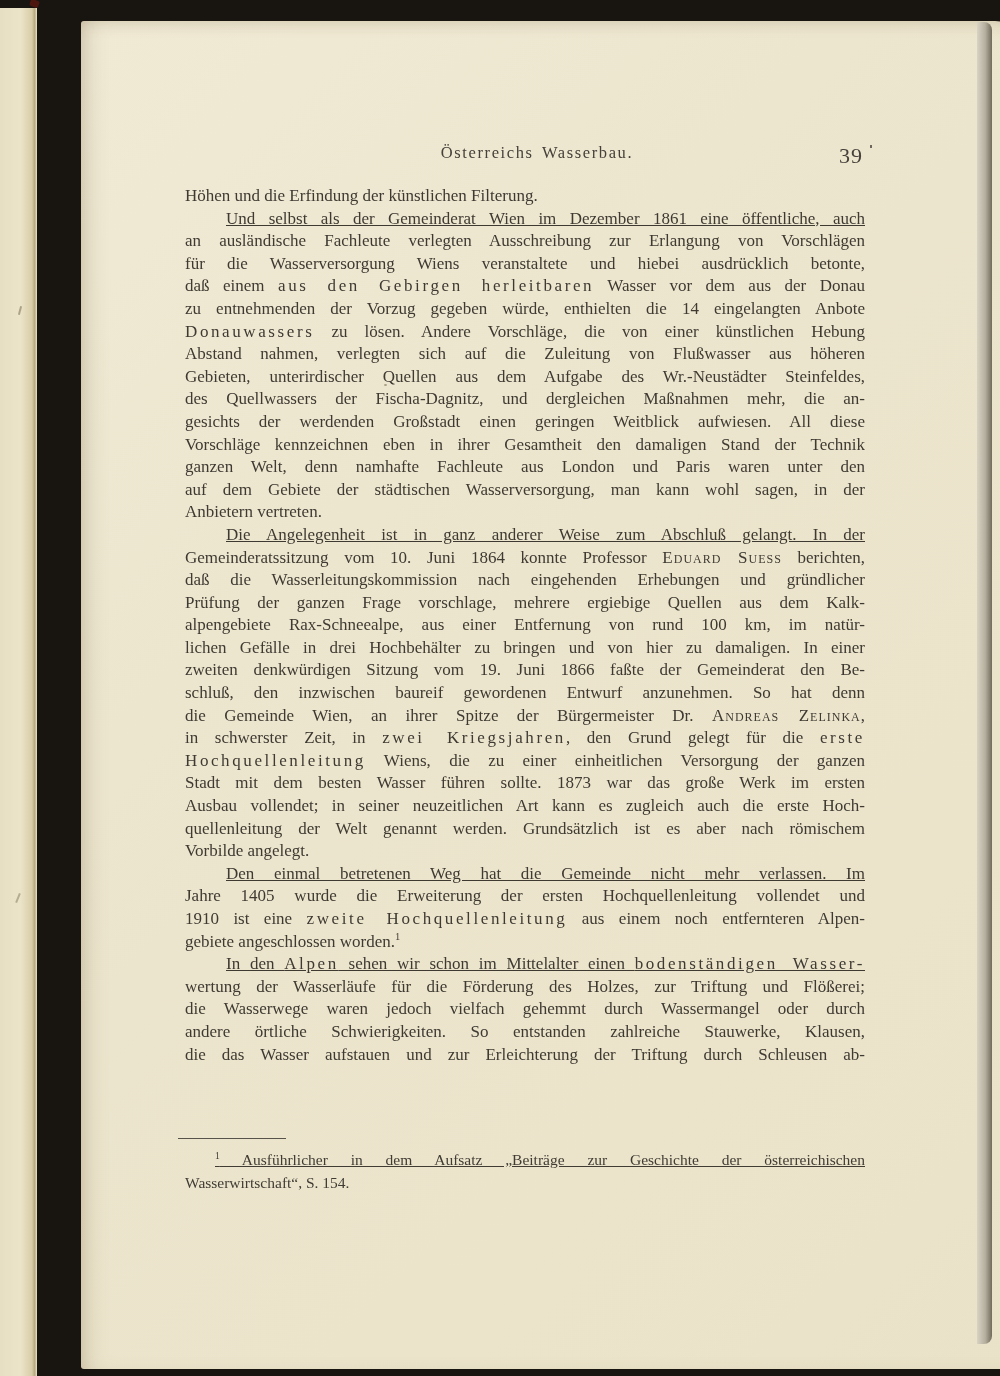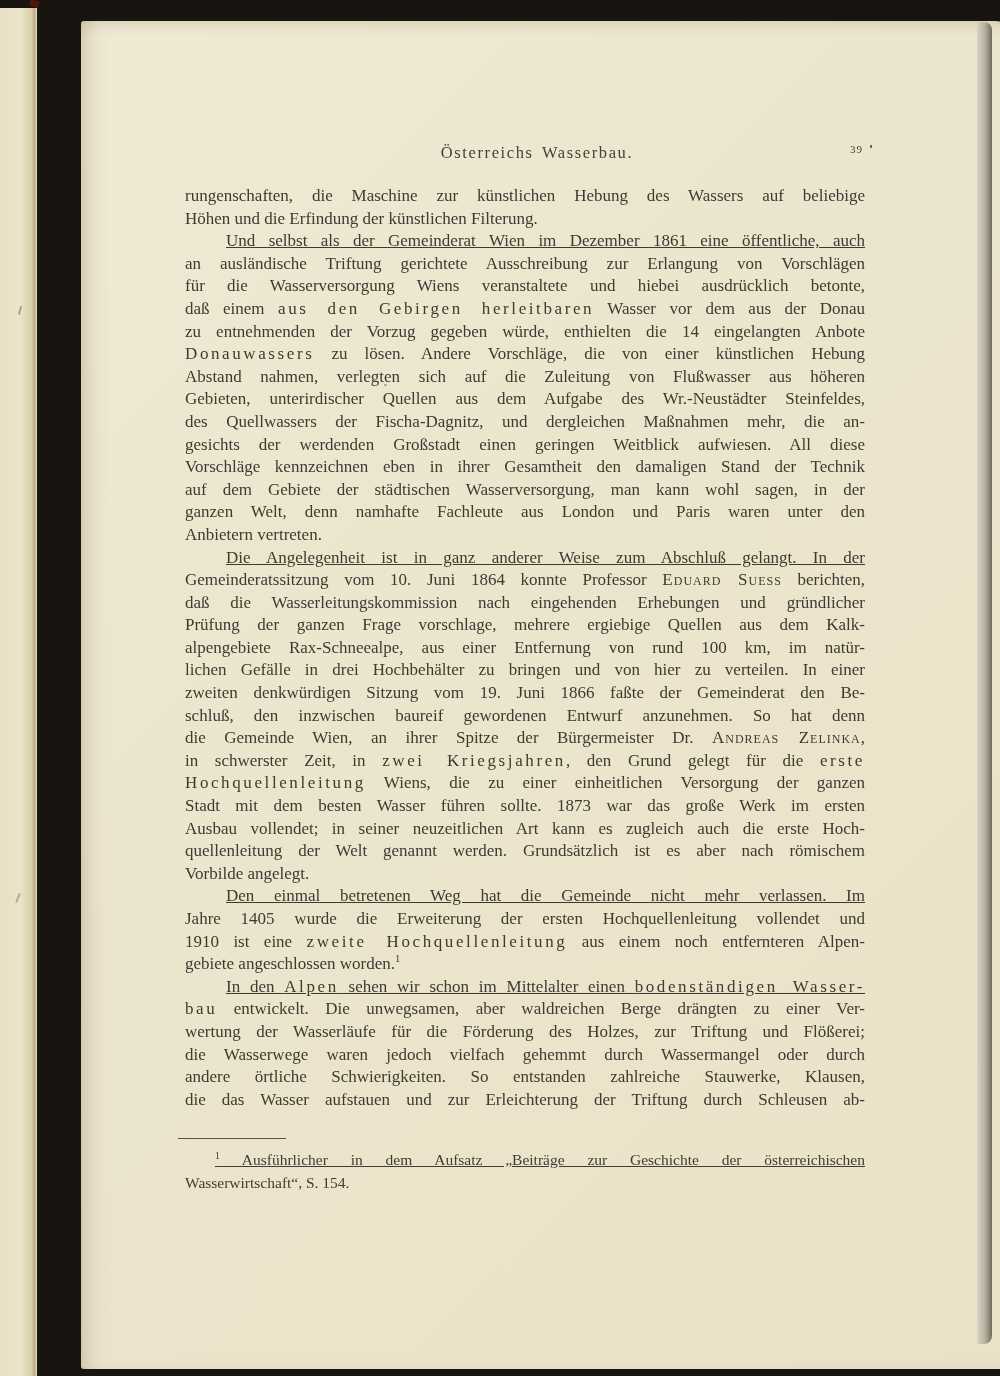--- a/index.html
+++ b/index.html
@@ -25,21 +25,21 @@
   .right-stack-edge{
     position:absolute;left:977px;top:22px;width:15px;height:1322px;
     background:linear-gradient(to right,#d9d3c3 0%,#b5af9f 55%,#716b5c 100%);
     border-radius:0 8px 8px 0;
   }
   .header{position:absolute;left:104px;top:122px;width:680px;height:24px;color:#45413a;}
   .header-title{
     display:block;text-align:center;font-size:16.5px;letter-spacing:1.6px;
     word-spacing:3px;position:relative;left:12px;
   }
-  .page-number{position:absolute;right:2px;top:0;font-size:11px;letter-spacing:1px;}
+  .page-number{position:absolute;right:2px;top:0;font-size:22px;letter-spacing:1px;}
   .pn-speck{position:absolute;right:-7px;top:2px;width:2px;height:3px;background:#6e685c;}
 
   .text-block{position:absolute;left:104px;top:164px;width:680px;color:#3e3a32;font-size:17px;}
   .line{
     height:22.6px;line-height:22.6px;overflow:hidden;
     text-align:justify;text-align-last:justify;
   }
   .line.nj{text-align:left;text-align-last:auto;}
   .line.ind{text-indent:41px;text-decoration:underline;}
   .sp{letter-spacing:2.6px;word-spacing:3px;}
@@ -64,65 +64,63 @@
 
 <div class="page">
   <div class="header">
     <span class="header-title">Österreichs Wasserbau.</span>
     <span class="page-number">39</span>
     <span class="pn-speck"></span>
   </div>
 
   <div class="text-block">
       <div>
-        <div class="line"><span>rungenschaften, die Maschine zur künstlichen Hebung des Wassers auf beliebige</span></div>
         <div class="line nj"><span>Höhen und die Erfindung der künstlichen Filterung.</span></div>
       </div>
       <div>
         <div class="line ind"><span>Und selbst als der Gemeinderat Wien im Dezember 1861 eine öffentliche, auch</span></div>
-        <div class="line"><span>an ausländische Triftung gerichtete Ausschreibung zur Erlangung von Vorschlägen</span></div>
+        <div class="line"><span>an ausländische Fachleute verlegten Ausschreibung zur Erlangung von Vorschlägen</span></div>
         <div class="line"><span>für die Wasserversorgung Wiens veranstaltete und hiebei ausdrücklich betonte,</span></div>
         <div class="line"><span>daß einem </span><span class="sp">aus den Gebirgen herleitbaren</span><span> Wasser vor dem aus der Donau</span></div>
         <div class="line"><span>zu entnehmenden der Vorzug gegeben würde, enthielten die 14 eingelangten Anbote</span></div>
         <div class="line"><span class="sp">Donauwassers</span><span> zu lösen.  Andere Vorschläge, die von einer künstlichen Hebung</span></div>
         <div class="line"><span>Abstand nahmen, verlegten sich auf die Zuleitung von Flußwasser aus höheren</span></div>
         <div class="line"><span>Gebieten, unterirdischer Quellen aus dem Aufgabe des Wr.-Neustädter Steinfeldes,</span></div>
         <div class="line"><span>des Quellwassers der Fischa-Dagnitz, und dergleichen Maßnahmen mehr, die an-</span></div>
         <div class="line"><span>gesichts der werdenden Großstadt einen geringen Weitblick aufwiesen.  All diese</span></div>
         <div class="line"><span>Vorschläge kennzeichnen eben in ihrer Gesamtheit den damaligen Stand der Technik</span></div>
+        <div class="line"><span>ganzen Welt, denn namhafte Fachleute aus London und Paris waren unter den</span></div>
         <div class="line"><span>auf dem Gebiete der städtischen Wasserversorgung, man kann wohl sagen, in der</span></div>
-        <div class="line"><span>ganzen Welt, denn namhafte Fachleute aus London und Paris waren unter den</span></div>
         <div class="line nj"><span>Anbietern vertreten.</span></div>
       </div>
       <div>
         <div class="line ind"><span>Die Angelegenheit ist in ganz anderer Weise zum Abschluß gelangt.  In der</span></div>
         <div class="line"><span>Gemeinderatssitzung vom 10. Juni 1864 konnte Professor </span><span class="sc">Eduard Suess</span><span> berichten,</span></div>
         <div class="line"><span>daß die Wasserleitungskommission nach eingehenden Erhebungen und gründlicher</span></div>
         <div class="line"><span>Prüfung der ganzen Frage vorschlage, mehrere ergiebige Quellen aus dem Kalk-</span></div>
         <div class="line"><span>alpengebiete Rax-Schneealpe, aus einer Entfernung von rund 100 km, im natür-</span></div>
-        <div class="line"><span>lichen Gefälle in drei Hochbehälter zu bringen und von hier zu verteilen.  In einer</span></div>
+        <div class="line"><span>lichen Gefälle in drei Hochbehälter zu bringen und von hier zu damaligen.  In einer</span></div>
         <div class="line"><span>zweiten denkwürdigen Sitzung vom 19. Juni 1866 faßte der Gemeinderat den Be-</span></div>
         <div class="line"><span>schluß, den inzwischen baureif gewordenen Entwurf anzunehmen.  So hat denn</span></div>
         <div class="line"><span>die Gemeinde Wien, an ihrer Spitze der Bürgermeister Dr. </span><span class="sc">Andreas Zelinka</span><span>,</span></div>
         <div class="line"><span>in schwerster Zeit, in </span><span class="sp">zwei Kriegsjahren</span><span>, den Grund gelegt für die </span><span class="sp">erste</span></div>
         <div class="line"><span class="sp">Hochquellenleitung</span><span> Wiens, die zu einer einheitlichen Versorgung der ganzen</span></div>
         <div class="line"><span>Stadt mit dem besten Wasser führen sollte.  1873 war das große Werk im ersten</span></div>
         <div class="line"><span>Ausbau vollendet; in seiner neuzeitlichen Art kann es zugleich auch die erste Hoch-</span></div>
         <div class="line"><span>quellenleitung der Welt genannt werden.  Grundsätzlich ist es aber nach römischem</span></div>
         <div class="line nj"><span>Vorbilde angelegt.</span></div>
       </div>
       <div>
         <div class="line ind"><span>Den einmal betretenen Weg hat die Gemeinde nicht mehr verlassen.  Im</span></div>
         <div class="line"><span>Jahre 1405 wurde die Erweiterung der ersten Hochquellenleitung vollendet und</span></div>
         <div class="line"><span>1910 ist eine </span><span class="sp">zweite Hochquellenleitung</span><span> aus einem noch entfernteren Alpen-</span></div>
         <div class="line nj"><span>gebiete angeschlossen worden.</span><span class="sup">1</span></div>
       </div>
       <div>
         <div class="line ind"><span>In den </span><span class="sp">Alpen</span><span> sehen wir schon im Mittelalter einen </span><span class="sp">bodenständigen Wasser-</span></div>
-        <div class="line"><span class="sp">bau</span><span> entwickelt.  Die unwegsamen, aber waldreichen Berge drängten zu einer Ver-</span></div>
         <div class="line"><span>wertung der Wasserläufe für die Förderung des Holzes, zur Triftung und Flößerei;</span></div>
         <div class="line"><span>die Wasserwege waren jedoch vielfach gehemmt durch Wassermangel oder durch</span></div>
         <div class="line"><span>andere örtliche Schwierigkeiten.  So entstanden zahlreiche Stauwerke, Klausen,</span></div>
         <div class="line"><span>die das Wasser aufstauen und zur Erleichterung der Triftung durch Schleusen ab-</span></div>
       </div>
     </div>
 
   <div class="footnote-rule"></div>
   <div class="footnote">
       <div class="line ind"><span class="sup">1</span><span> Ausführlicher in dem Aufsatz „Beiträge zur Geschichte der österreichischen</span></div>

